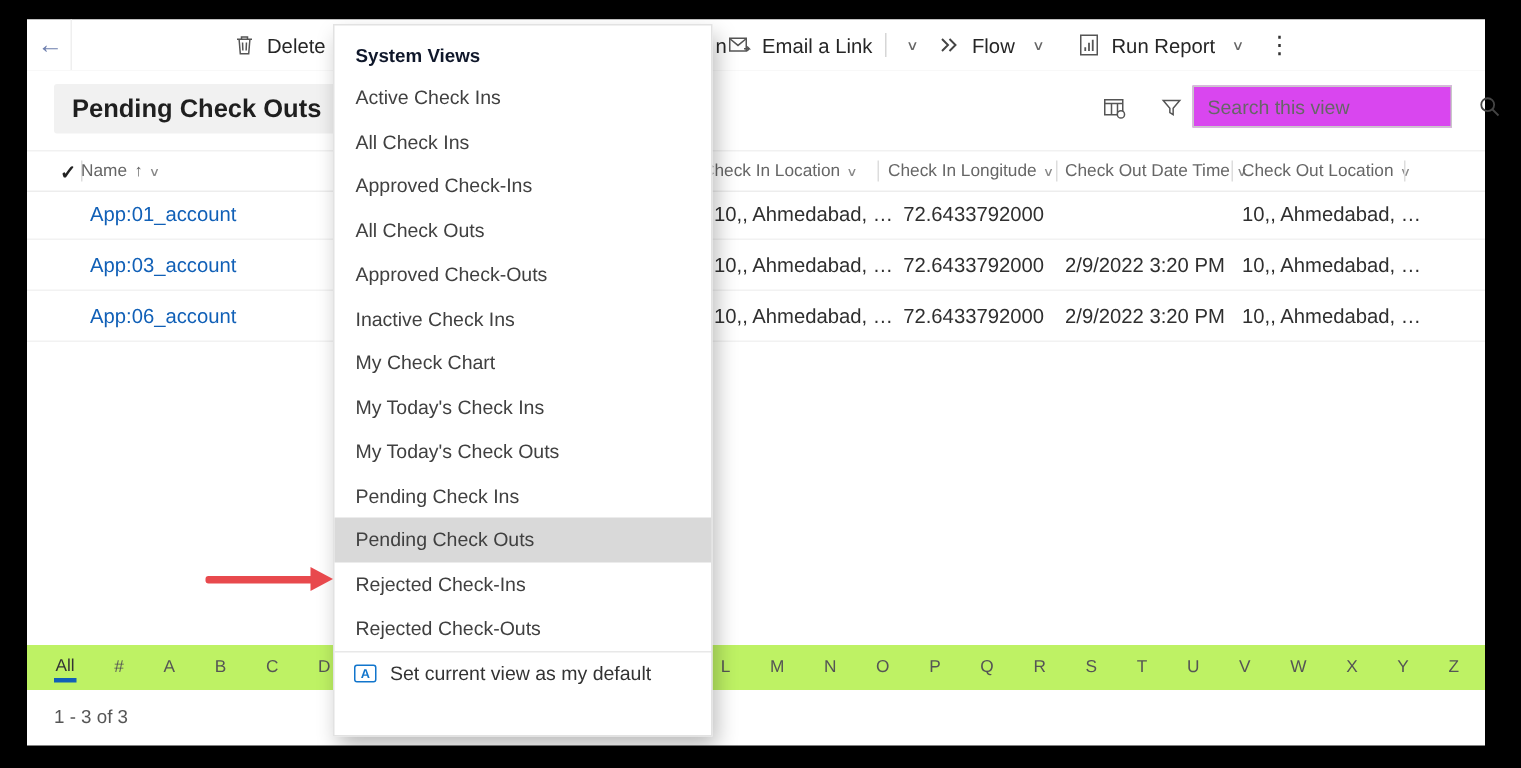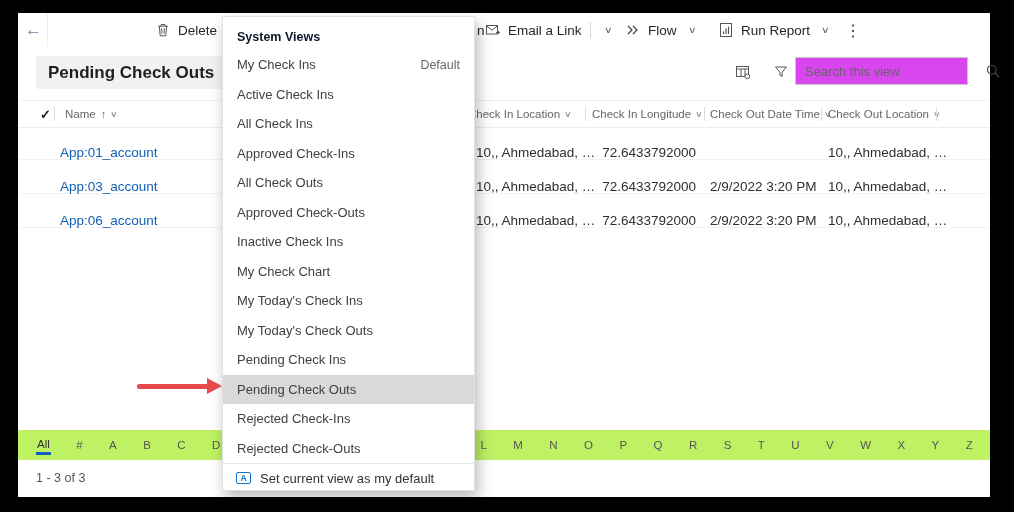--- a/index.html
+++ b/index.html
@@ -36,30 +36,30 @@
     font-family:"Liberation Sans",sans-serif;background:transparent;}
   .searchbox input::placeholder{color:#666;}
   .search-glyph{width:26px;display:flex;align-items:center;justify-content:center;}
 
   
   .thead{position:absolute;left:0;top:87px;width:100%;height:26px;border-top:1px solid #f1f1f1;
     border-bottom:1px solid #ededed;font-size:11.5px;color:#666;background:#fff;}
   .hcell{position:absolute;top:0;height:26px;display:flex;align-items:center;white-space:nowrap;}
   .h-check{left:22px;color:#222;font-size:13px;font-weight:bold;}
   .h-checksep{position:absolute;left:36px;top:6px;width:1px;height:14px;background:#ddd;}
-  .h-name{left:47px;}
+  .h-name{left:36px;}
   .h-inloc{left:450px;} .h-inlong{left:574px;} .h-date{left:692px;} .h-outloc{left:810px;}
   .colsep{position:absolute;top:6px;width:1px;height:14px;background:#ddd;}
   .cs1{left:567px;} .cs2{left:686px;} .cs3{left:803px;} .cs4{left:918px;}
   .sortarrow{color:#666;margin-left:5px;font-size:11px;}
   .hchev{font-size:8px;color:#888;margin-left:5px;transform:scaleX(1.3);}
 
   .tbody{position:absolute;left:0;top:113px;width:100%;}
   .trow{position:relative;width:100%;height:33px;border-bottom:1px solid #f2f2f2;font-size:13.5px;}
-  .cell{position:absolute;top:10px;line-height:33px;white-space:nowrap;color:#2f2f2f;}
+  .cell{position:absolute;top:0;line-height:33px;white-space:nowrap;color:#2f2f2f;}
   .c-name{left:42px;color:#1160b7;}
   .c-inloc{left:458px;}
   .c-inlong{left:556px;width:122px;text-align:right;}
   .c-date{left:692px;}
   .c-outloc{left:810px;}
 
   
   .alphabar{position:absolute;left:0;top:417px;width:100%;height:30px;background:#bef264;
     display:flex;align-items:center;justify-content:space-between;box-sizing:border-box;
     padding:0 16px 0 18px;font-size:11.5px;color:#555;}
@@ -267,24 +267,20 @@
       <span class="alpha">Z</span>
     </div>
 
   <div class="statusbar">1 - 3 of 3</div>
 </div>
 
 <div class="menu">
   <div class="menu-header">System Views</div>
   <div>
       <div class="menu-item">
-        <span>My Check Ins</span>
-        <span class="badge">Default</span>
-      </div>
-      <div class="menu-item">
         <span>Active Check Ins</span>
       </div>
       <div class="menu-item">
         <span>All Check Ins</span>
       </div>
       <div class="menu-item">
         <span>Approved Check-Ins</span>
       </div>
       <div class="menu-item">
         <span>All Check Outs</span>

